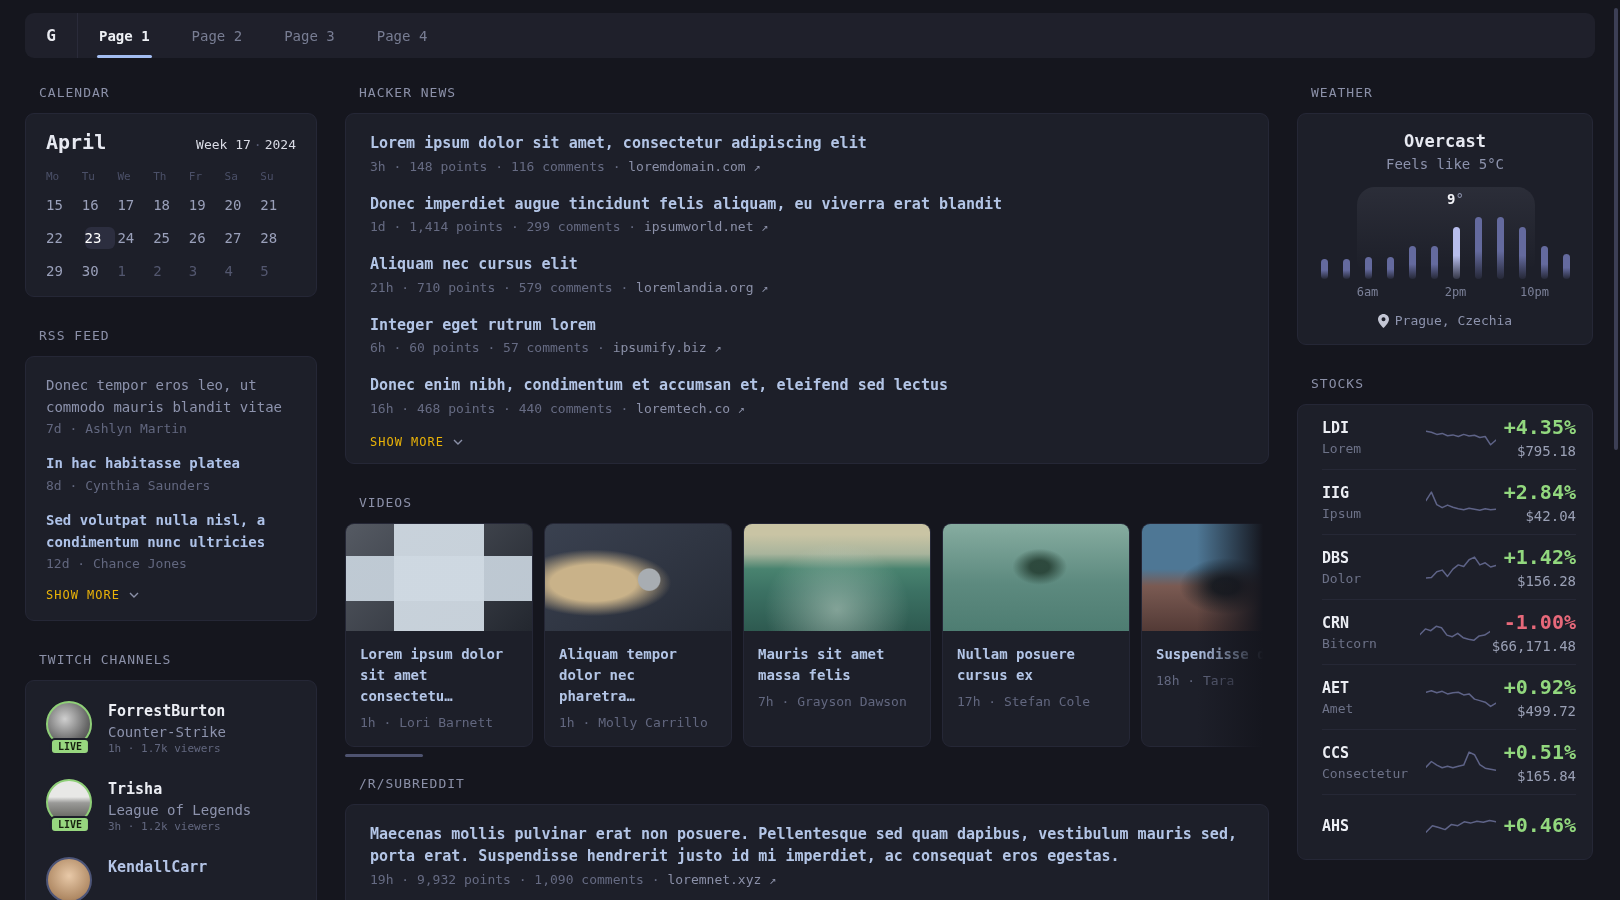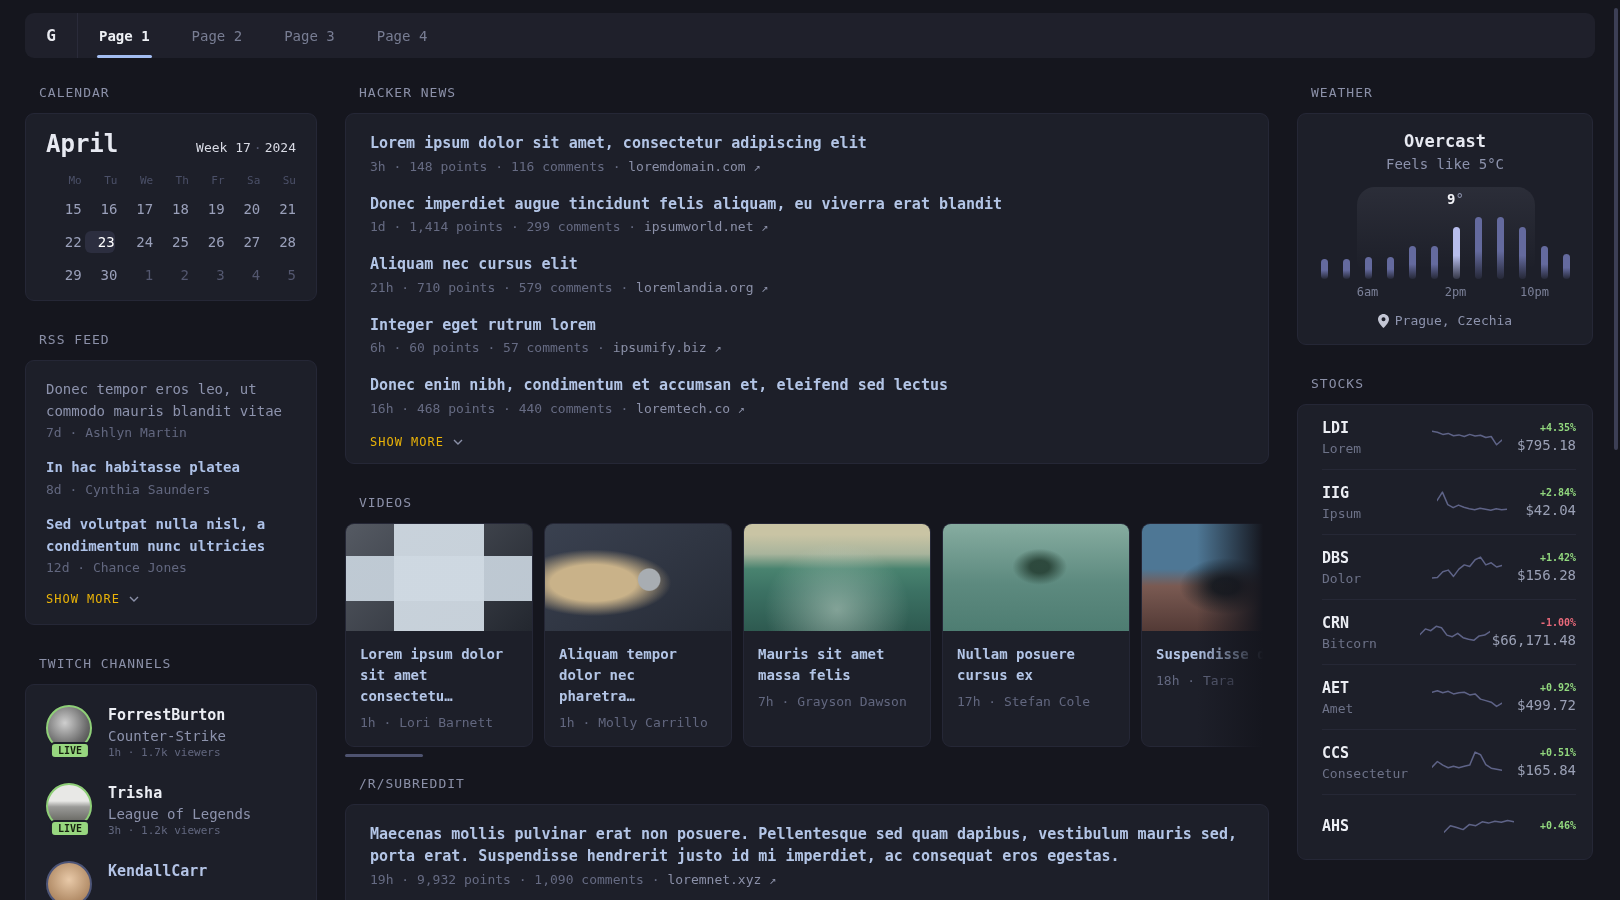--- a/index.html
+++ b/index.html
@@ -13,24 +13,24 @@
   .tab.active{color:#eef0f5;font-weight:bold;}
   .tab.active::after{content:"";position:absolute;left:12px;right:12px;bottom:0;height:3px;border-radius:2px;background:#a3bdf2;}
   
   .cols{display:grid;grid-template-columns:292px 924px 296px;column-gap:28px;}
   .sec{font-size:13px;color:#8b90a8;letter-spacing:1px;padding-left:14px;margin:0 0 13px;}
   .sec.later{margin-top:31px;}
   .card{background:#1d1f29;border:1px solid #252736;border-radius:9px;box-sizing:border-box;}
   
   .cal{padding:16px 20px 14px;}
   .cal-head{display:flex;align-items:baseline;justify-content:space-between;}
-  .cal-month{font-size:24px;font-weight:600;color:#e7e9f1;}
+  .cal-month{font-size:20px;font-weight:600;color:#e7e9f1;}
   .cal-week{font-size:13px;color:#d9dbe5;}
   .cal-week .dot{color:#555a72;padding:0 3px;}
-  .cal-grid{display:grid;grid-template-columns:repeat(7,1fr);row-gap:11px;margin-top:16px;text-align:right;}
+  .cal-grid{display:grid;grid-template-columns:repeat(7,1fr);row-gap:11px;margin-top:16px;text-align:left;}
   .cal-wd{font-size:11px;color:#4b5068;}
   .cal-day{font-size:14px;color:#9aa0ba;line-height:22px;}
   .cal-day.out{color:#53576f;}
   .cal-day.sel{background:#2c2e3f;border-radius:6px;color:#fff;width:30px;justify-self:center;}
   
   .rss{padding:18px 20px;}
   .rss-item{margin-bottom:17px;}
   .rss-title{font-size:14px;line-height:1.55;color:#aec2e8;font-weight:bold;cursor:pointer;}
   .rss-title.seen{color:#8d93ad;font-weight:normal;}
   .rss-meta{font-size:13px;color:#62677f;margin-top:3px;}
@@ -86,21 +86,21 @@
   .w-hours span{position:absolute;transform:translateX(-50%);}
   .w-loc{display:flex;align-items:center;justify-content:center;gap:6px;margin-top:12px;font-size:13px;color:#8d93ad;}
   
   .stocks{padding:0 16px 0 24px;}
   .st-row{display:grid;grid-template-columns:96px 1fr auto;align-items:center;height:64px;border-top:1px solid #262836;cursor:pointer;}
   .st-row:first-child{border-top:none;}
   .st-sym{font-size:15px;font-weight:bold;color:#eceef4;line-height:20px;}
   .st-name{font-size:13px;color:#6d7288;margin-top:3px;}
   .st-spark{justify-self:center;}
   .st-right{text-align:right;}
-  .st-chg{font-size:10px;font-weight:bold;}
+  .st-chg{font-size:20px;font-weight:bold;}
   .st-chg.up{color:#92d87e;}
   .st-chg.down{color:#e8697a;}
   .st-price{font-size:14px;color:#9aa0b5;margin-top:4px;}
   
   .vscroll{position:absolute;right:2px;top:8px;width:4px;height:442px;border-radius:2px;background:#3c3f55;cursor:pointer;}
 </style>
 </head>
 <body>
 
 <div class="page">

